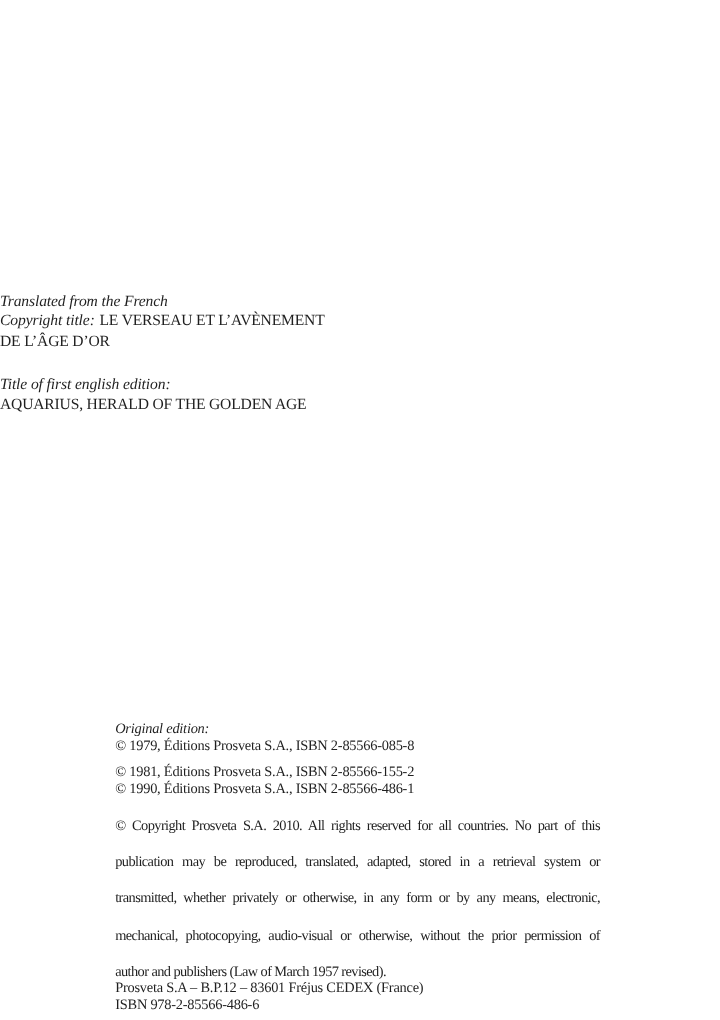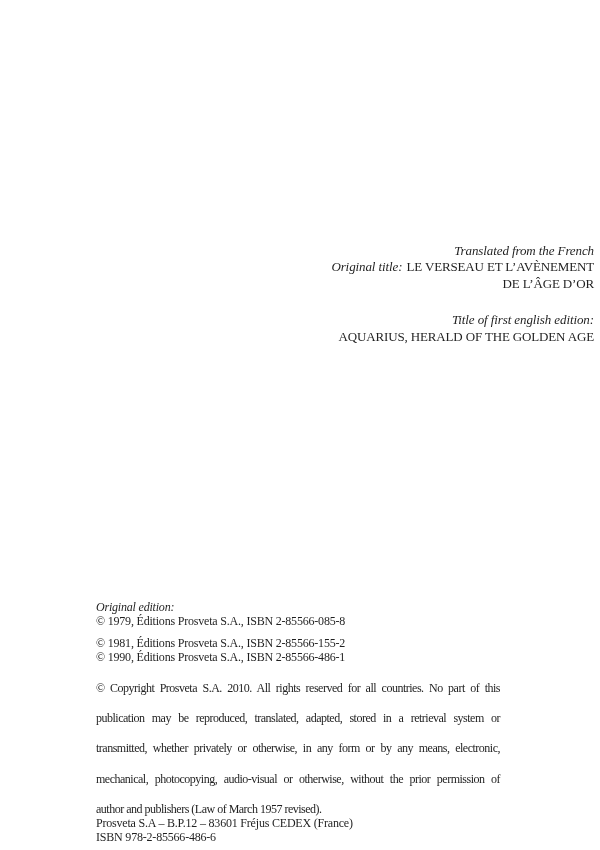--- a/index.html
+++ b/index.html
@@ -21,21 +21,21 @@
     inset: 0;
     background: #ffffff;
   }
 
   
   .translation-block {
     position: absolute;
     top: 243px;
     left: 0;
     width: 594px;           
-    text-align: right;
+    text-align: left;
     font-size: 13px;
     line-height: 16.3px;
     letter-spacing: -0.1px;
   }
   .italic { font-style: italic; }
   .caps-line { letter-spacing: -0.15px; }
   .original-title-caps { margin-left: 4px; }
   .english-edition-label { margin-top: 20.5px; }
 
   
@@ -60,21 +60,21 @@
   .centered-line { text-align: left; }
 </style>
 </head>
 <body>
 
 <div class="page">
 
   <div class="translation-block">
     <div class="italic">Translated from the French</div>
     <div>
-      <span class="italic">Original title:</span><span class="caps-line original-title-caps">LE VERSEAU ET L’AVÈNEMENT</span>
+      <span class="italic">Copyright title:</span><span class="caps-line original-title-caps">LE VERSEAU ET L’AVÈNEMENT</span>
     </div>
     <div class="caps-line">DE L’ÂGE D’OR</div>
     <div class="italic english-edition-label">Title of first english edition:</div>
     <div class="caps-line">AQUARIUS, HERALD OF THE GOLDEN AGE</div>
   </div>
 
   <div class="copyright-block">
     <div class="italic">Original edition:</div>
     <div>© 1979, Éditions Prosveta S.A., ISBN 2-85566-085-8</div>
 

